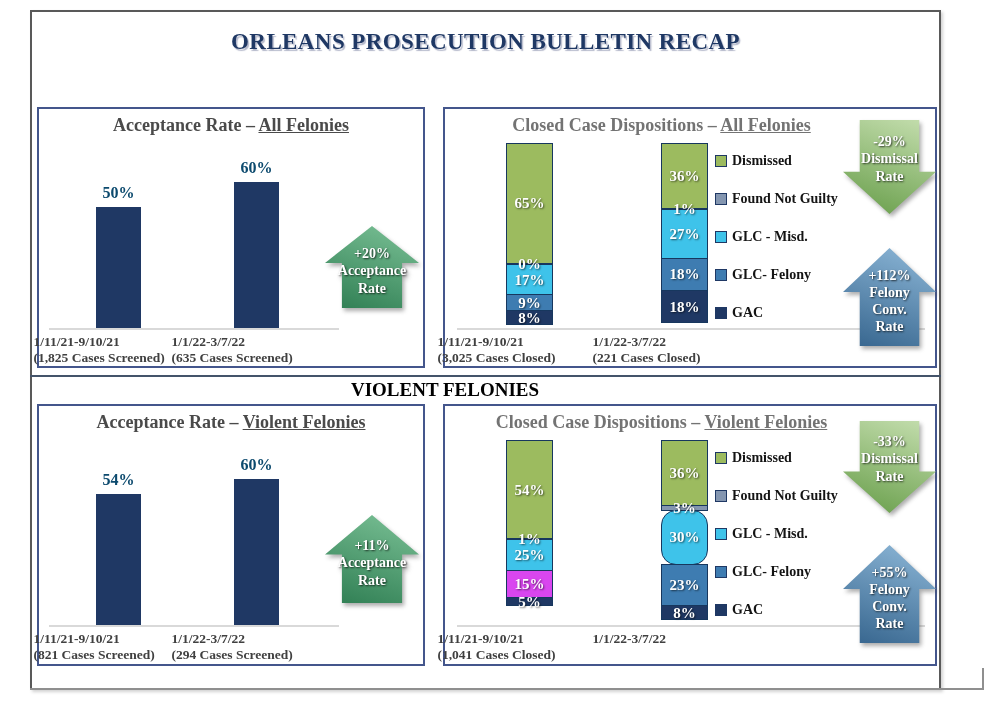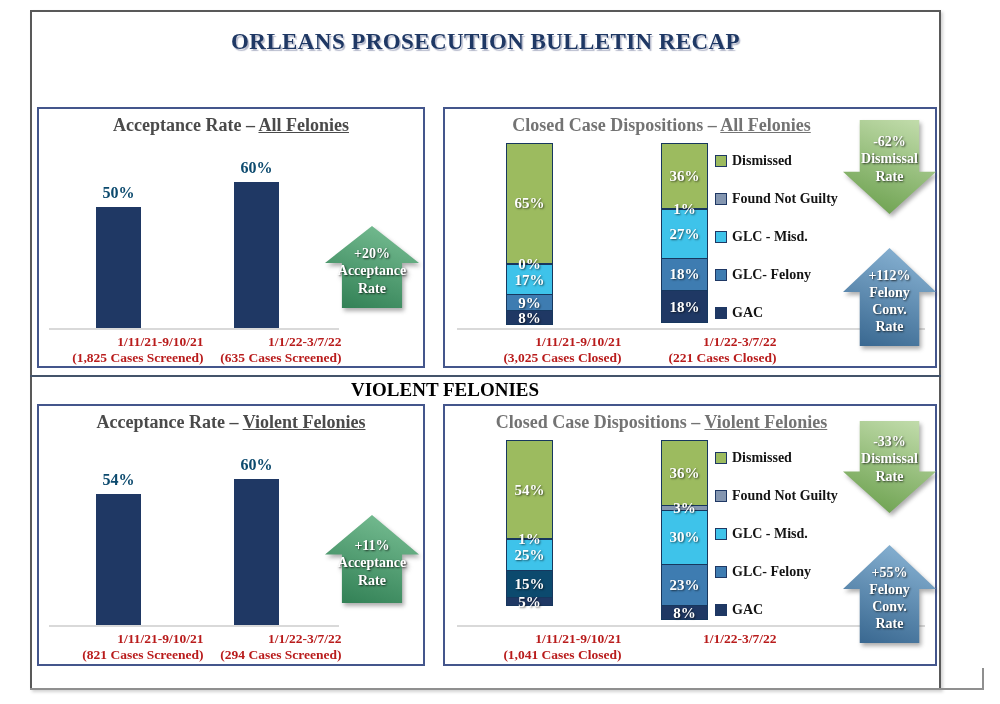--- a/index.html
+++ b/index.html
@@ -21,22 +21,22 @@
   .p-br{left:443px;top:404px;width:494px;height:262px;}
   .ptitle{position:absolute;left:0;right:0;top:6px;margin:0;text-align:center;
           font-size:18px;font-weight:bold;}
   .ptitle .u{text-decoration:underline;}
   .acc .ptitle{color:#4a4a4a;}
   .disp .ptitle{color:#737373;padding-right:57px;}
   .plot{position:absolute;inset:0;}
   .axisline{position:absolute;height:2px;background:#D9D9D9;}
   .bar{position:absolute;}
   .valuelabel{position:absolute;text-align:center;font-weight:bold;font-size:16px;color:#0c4a6e;}
-  .cat{position:absolute;text-align:right;font-weight:bold;font-size:13.5px;
-       line-height:16px;color:#b91c1c;}
+  .cat{position:absolute;text-align:left;font-weight:bold;font-size:13.5px;
+       line-height:16px;color:#404040;}
   .stack{position:absolute;}
   .seg{position:relative;box-sizing:border-box;border:1px solid #17375E;margin-top:-1px;}
   .seg .pct{position:absolute;left:0;right:0;top:50%;transform:translateY(-50%);
             text-align:center;color:#fff;font-weight:bold;font-size:15px;white-space:nowrap;
             text-shadow:1px 1px 2px rgba(0,0,0,.6);z-index:3;}
   .legenditem{position:absolute;display:flex;align-items:center;gap:5px;height:16px;}
   .swatch{width:10px;height:10px;border:1px solid #1F3864;flex:0 0 auto;}
   .legendtext{font-weight:bold;font-size:14px;color:#141414;white-space:nowrap;}
   .mid-line{position:absolute;left:30px;top:375px;width:911px;height:2px;background:#44546A;}
   .section-title{position:absolute;left:30px;top:379px;width:830px;text-align:center;
@@ -186,39 +186,39 @@
         <div class="stack" style="left: 61px; width: 47px; top: 35px;">
           <div class="seg" style="height: 99.4px; background: rgb(156, 187, 95);">
             <div class="pct">54%</div>
           </div>
           <div class="seg" style="height: 1.8px; background: rgb(132, 150, 176);">
             <div class="pct">1%</div>
           </div>
           <div class="seg" style="height: 32px; background: rgb(62, 195, 234);">
             <div class="pct">25%</div>
           </div>
-          <div class="seg" style="height: 27.6px; background: #0c4a6e;">
+          <div class="seg" style="height: 27.6px; background: #d946ef;">
             <div class="pct">15%</div>
           </div>
           <div class="seg" style="height: 9.2px; background: rgb(31, 56, 100);">
             <div class="pct">5%</div>
           </div>
         </div>
         <div class="cat" style="left: -7.5px; width: 184px; top: 225px;">
           <div class="">1/11/21-9/10/21</div>
           <div class="">(1,041 Cases Closed)</div>
         </div>
         <div class="stack" style="left: 216px; width: 47px; top: 35px;">
           <div class="seg" style="height: 66.2px; background: rgb(156, 187, 95);">
             <div class="pct">36%</div>
           </div>
           <div class="seg" style="height: 5.5px; background: rgb(132, 150, 176);">
             <div class="pct">3%</div>
           </div>
-          <div class="seg" style="height: 55.2px; background: rgb(62, 195, 234);">
+          <div class="seg" style="height: 55.2px; background: rgb(62, 195, 234); border-radius: 15px;">
             <div class="pct">30%</div>
           </div>
           <div class="seg" style="height: 42.3px; background: rgb(62, 124, 177);">
             <div class="pct">23%</div>
           </div>
           <div class="seg" style="height: 14.7px; background: rgb(31, 56, 100);">
             <div class="pct">8%</div>
           </div>
         </div>
         <div class="cat" style="left: 147.5px; width: 184px; top: 225px;">
@@ -251,21 +251,21 @@
     <div class="shape" style="background: linear-gradient(200deg, rgb(124, 194, 151), rgb(46, 125, 82));"></div>
     <div class="txt">
         <div>+20%</div>
         <div>Acceptance</div>
         <div>Rate</div>
       </div>
   </div>
   <div class="badge down bpos1">
     <div class="shape" style="background: linear-gradient(200deg, rgb(198, 223, 176), rgb(101, 156, 71));"></div>
     <div class="txt">
-        <div>-62%</div>
+        <div>-29%</div>
         <div>Dismissal</div>
         <div>Rate</div>
       </div>
   </div>
   <div class="badge up bpos2">
     <div class="shape" style="background: linear-gradient(200deg, rgb(143, 185, 217), rgb(53, 100, 141));"></div>
     <div class="txt">
         <div>+112%</div>
         <div>Felony</div>
         <div>Conv.</div>

